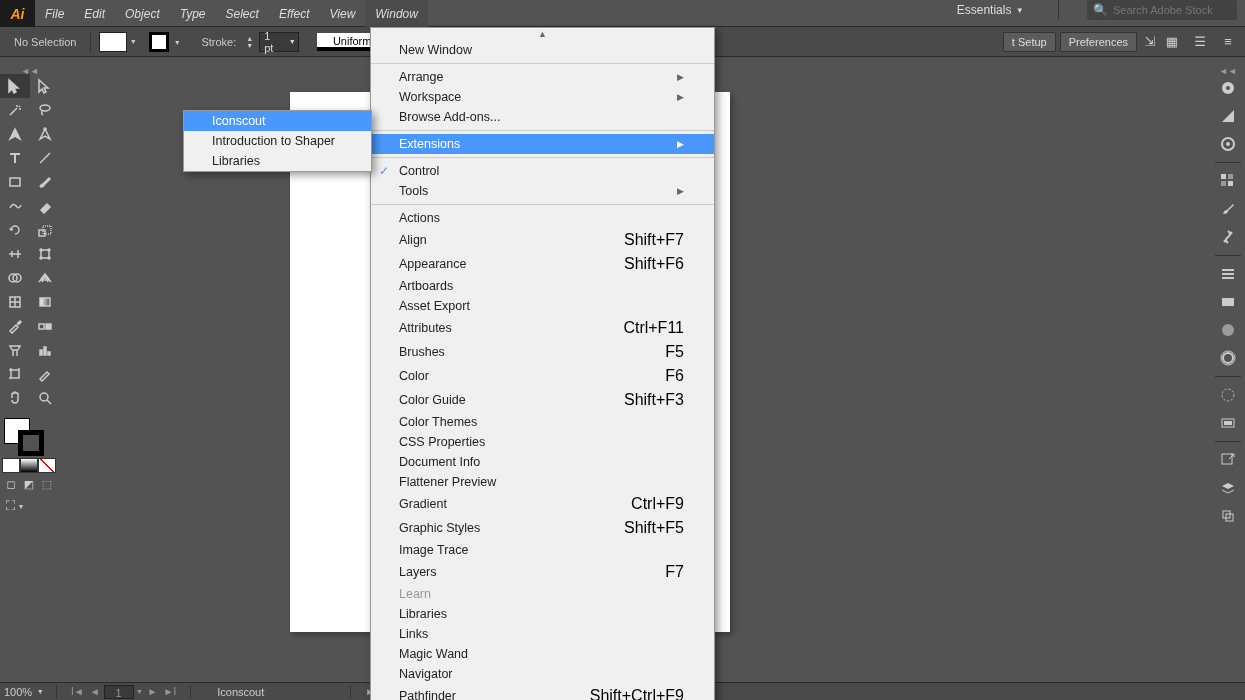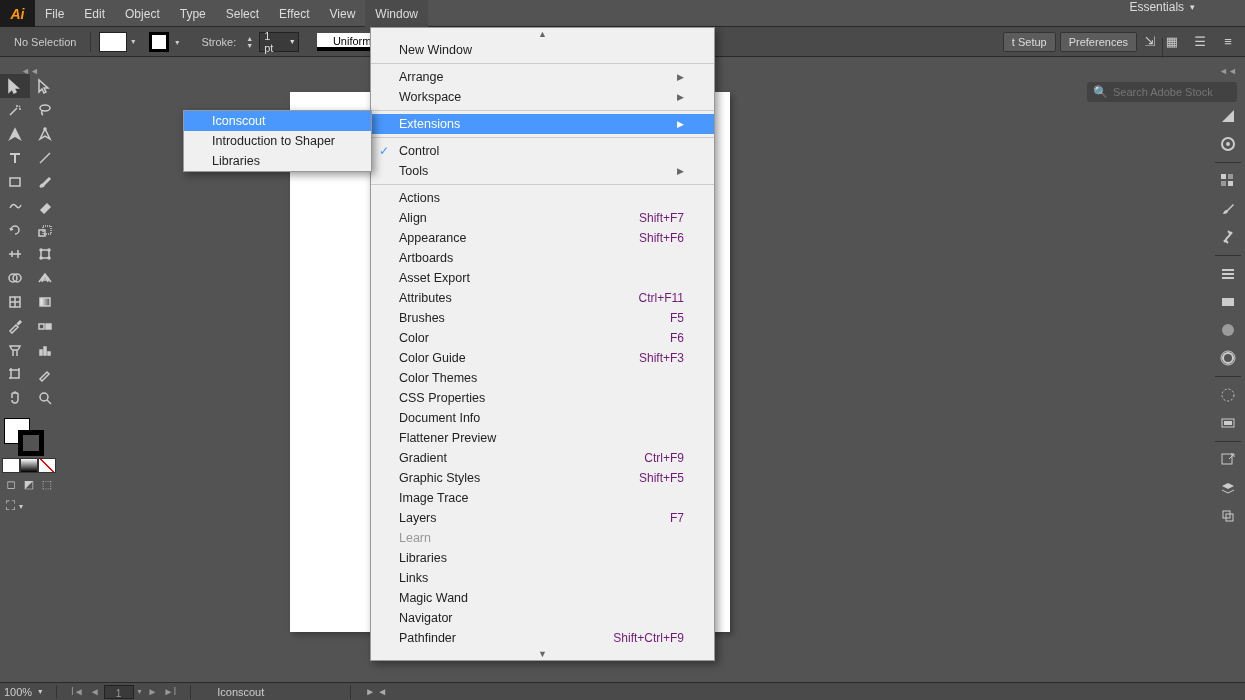--- a/index.html
+++ b/index.html
@@ -2,23 +2,23 @@
 <html><head>
 <meta charset="utf-8">
 <style>
 * { margin: 0; padding: 0; box-sizing: border-box; font-family: "Segoe UI", Tahoma, sans-serif; user-select: none; }
 body { width: 1245px; height: 700px; background: #535353; overflow: hidden; position: relative; }
 
 
 .menubar { height: 27px; background: #535353; display: flex; align-items: flex-start; border-bottom: 1px solid #2a2a2a; position: relative; z-index: 5; }
 .app-logo { width: 35px; height: 27px; display: flex; align-items: center; justify-content: center; background: #1b1b1b; }
 .app-logo-inner { font-size: 14px; font-weight: bold; color: #ff9a00; font-style: italic; }
-.mb-item { padding: 1px 10px; height: 27px; display: flex; align-items: center; color: #ddd; font-size: 12px; cursor: pointer; }
+.mb-item { padding: 1px 10px; height: 27px; display: flex; align-items: center; color: #ddd; font-size: 12px; cursor: pointer; font-style: italic; }
 .mb-item.active { background: #4b4b4b; }
-.mb-right { margin-left: auto; display: flex; align-items: center; padding-right: 8px; gap: 24px; flex-direction: column; }
+.mb-right { margin-left: auto; display: flex; align-items: center; padding-right: 8px; gap: 24px; }
 .mb-workspace { color: #ddd; font-size: 12px; display: flex; align-items: center; gap: 6px; padding: 0 8px; cursor: pointer; }
 .mb-search { width: 150px; height: 20px; background: #424242; border-radius: 3px; display: flex; align-items: center; padding: 0 6px; gap: 5px; }
 .mb-search input { background: transparent; border: none; color: #aaa; font-size: 11px; width: 100%; outline: none; }
 .mb-search .si { color: #aaa; font-size: 12px; }
 
 
 .ctrlbar { height: 30px; background: #4a4a4a; display: flex; align-items: center; padding: 0 8px; border-bottom: 1px solid #2a2a2a; gap: 4px; position: relative; z-index: 4; }
 .ctrl-label { color: #ccc; font-size: 11px; padding: 0 6px; }
 .ctrl-sep { width: 1px; height: 20px; background: #333; margin: 0 4px; }
 .ctrl-swatch { width: 28px; height: 20px; border: 1px solid #222; background: #fff; display: flex; align-items: center; justify-content: center; position: relative; }
@@ -63,21 +63,21 @@
 .artboard { position: absolute; left: 230px; top: 35px; width: 440px; height: 540px; background: #fff; box-shadow: 3px 3px 6px rgba(0,0,0,0.3); }
 
 
 .menu { position: absolute; background: #f0f0f0; border: 1px solid #999; box-shadow: 3px 3px 8px rgba(0,0,0,0.4); font-size: 12.5px; color: #222; z-index: 100; }
 .menu-item { padding: 3px 30px 3px 28px; display: flex; align-items: center; justify-content: space-between; cursor: pointer; position: relative; min-height: 20px; }
 .menu-item.hl { background: #4a98fe; color: #fff; }
 .menu-item.disabled { color: #999; }
 .menu-item .arrow { font-size: 9px; color: #666; }
 .menu-item.hl .arrow { color: #fff; }
 .menu-item .check { position: absolute; left: 8px; color: #4a98fe; font-size: 12px; }
-.menu-item .shortcut { color: #701a75; font-size: 12px; }
+.menu-item .shortcut { color: #000000; font-size: 16px; }
 .menu-sep { height: 1px; background: #ccc; margin: 3px 0; }
 .menu-scroll-up,.menu-scroll-down{ text-align:center; font-size:9px; color:#666; height:12px; line-height:12px;}
 
 .window-menu { top: 27px; left: 370px; width: 345px; }
 .ext-submenu { top: 110px; left: 183px; width: 189px; }
 
 
 .statusbar { position: absolute; bottom: 0; left: 0; right: 0; height: 18px; background: #4a4a4a; border-top: 1px solid #2a2a2a; display: flex; align-items: center; color: #ccc; font-size: 11px; }
 .sb-zoom { width: 50px; padding: 0 4px; display:flex; align-items:center; gap:2px;text-align:right;}
 .sb-nav { display: flex; align-items: center; gap: 2px; padding: 0 6px; }
@@ -465,20 +465,23 @@
     </div>
   <div class="menu-sep"></div>
   <div class="menu-item">
       <span>Arrange</span>
       <span class="arrow">▶</span>
     </div>
   <div class="menu-item">
       <span>Workspace</span>
       <span class="arrow">▶</span>
     </div>
+  <div class="menu-item">
+      <span>Browse Add-ons...</span>
+    </div>
   <div class="menu-sep"></div>
   <div class="menu-item hl">
       <span>Extensions</span>
       <span class="arrow">▶</span>
     </div>
   <div class="menu-sep"></div>
   <div class="menu-item underline-first">
       <span class="check">✓</span>
       <span>Control</span>
     </div>

